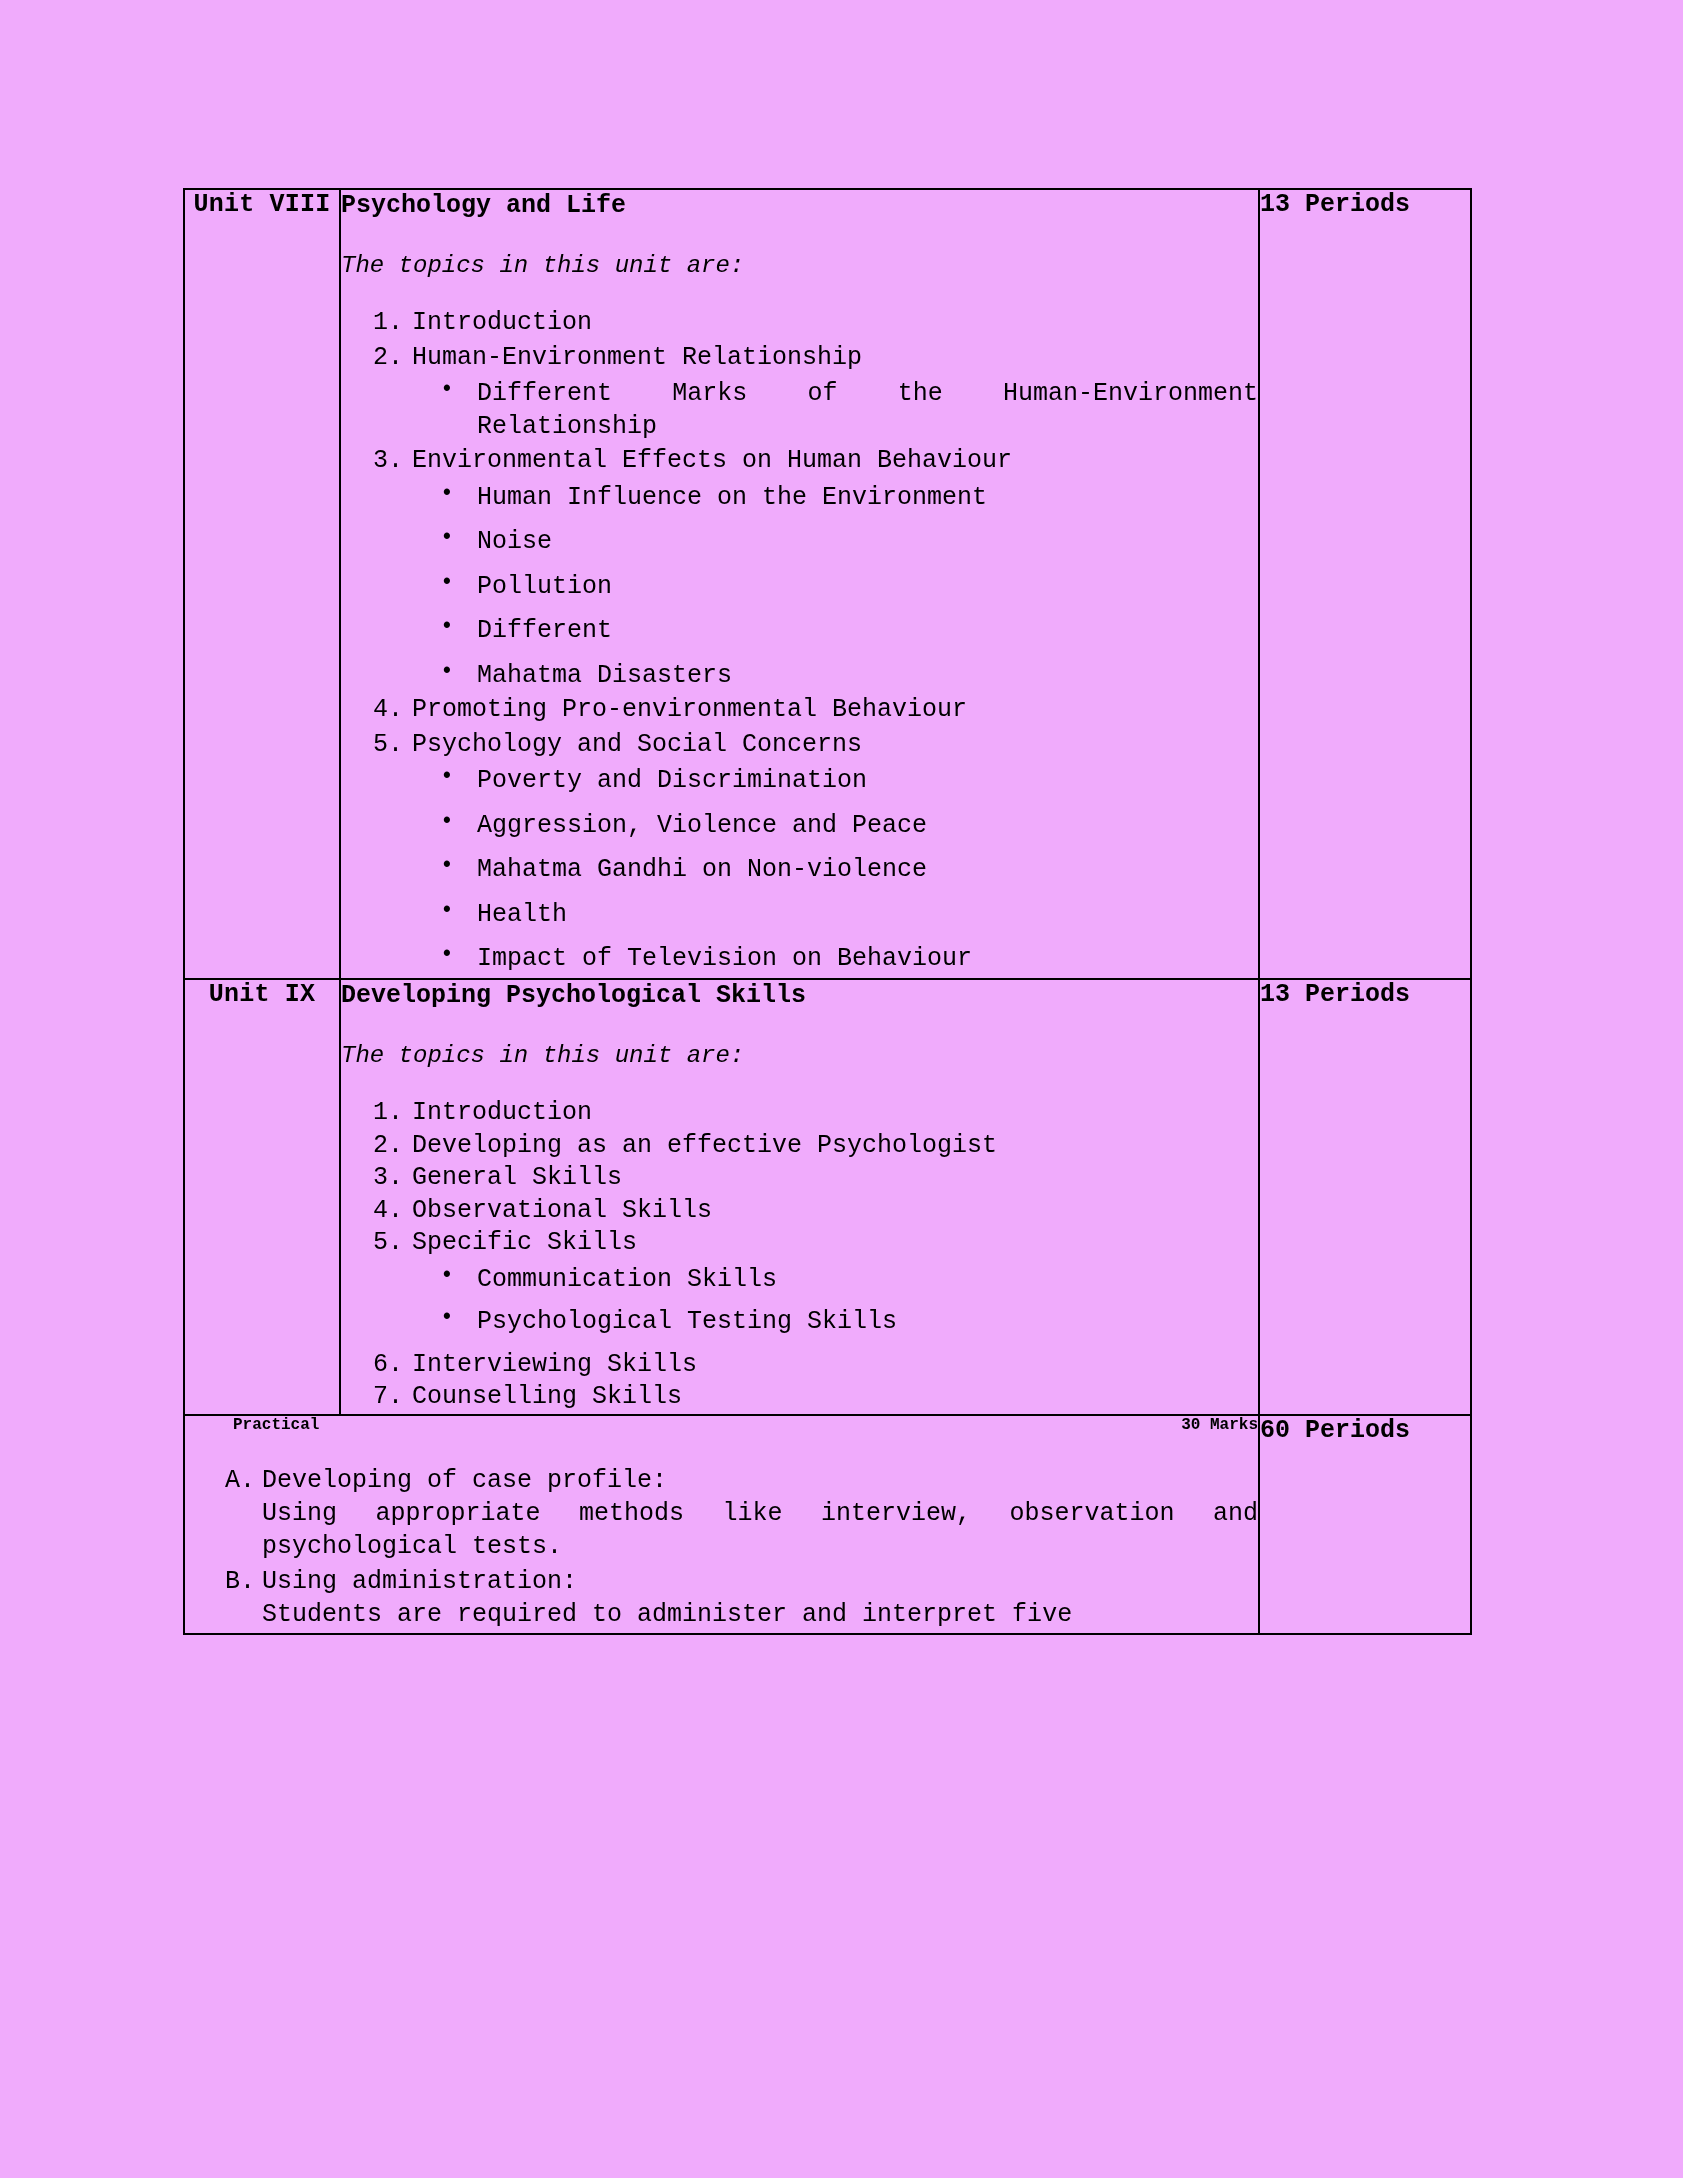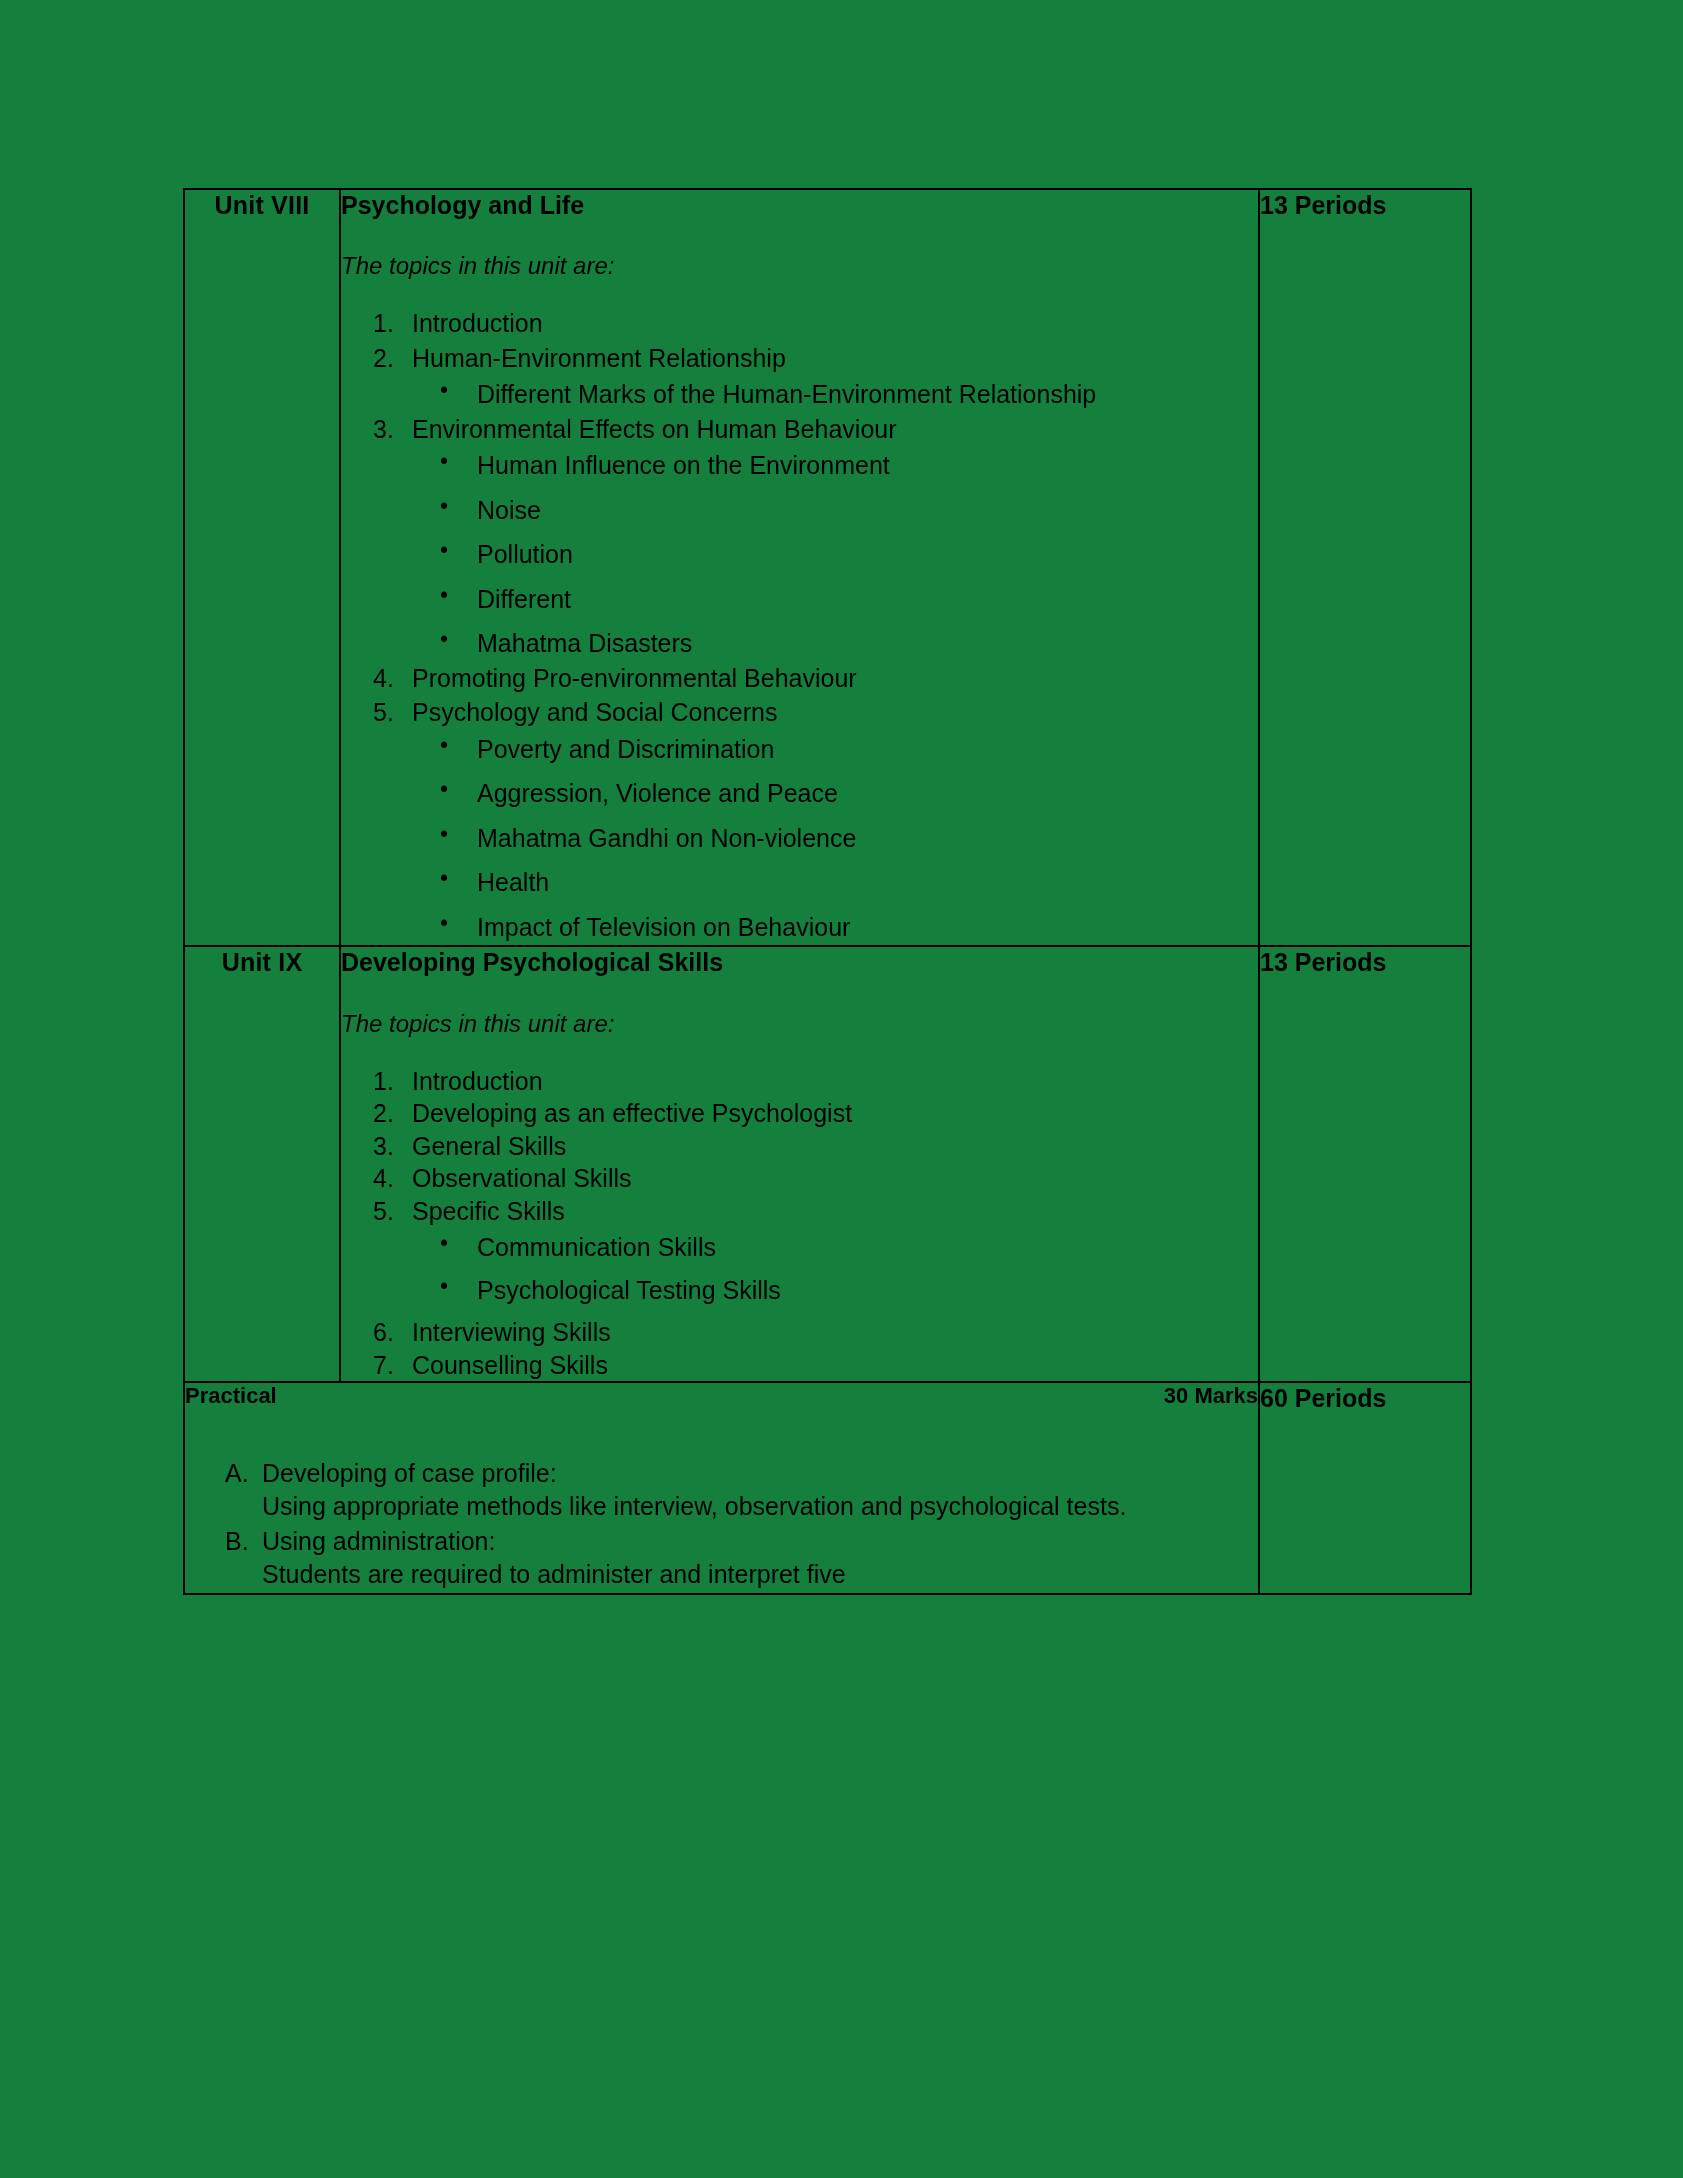--- a/index.html
+++ b/index.html
@@ -13,21 +13,22 @@
     font-family: "Liberation Sans", sans-serif;
     color: #000000;
     position: relative;
   }
 
   .page {
     position: absolute;
     left: 0; top: 0;
     width: 1683px;
     height: 2178px;
-    background: #15803d;
+    background: #f0abfc;
+    font-family: Liberation Mono, monospace;
   }
 
   .syllabus-table {
     position: absolute;
     left: 183px;
     top: 188px;
     width: 1287px;
     border-collapse: collapse;
     table-layout: fixed;
   }
@@ -138,23 +139,24 @@
   .unit9 ol.num-list > li { margin-bottom: 0px; }
 
   
   .practical-cell {
     padding: 18px 20px 16px 14px;
   }
   .practical-head {
     display: flex;
     justify-content: space-between;
     align-items: baseline;
-    font-size: 22px;
+    font-size: 16px;
     font-weight: bold;
-    margin-bottom: 48px;
+    margin-bottom: 30px;
+    padding-left: 48px;
   }
   ol.alpha-list {
     list-style: none;
     margin: 0;
     padding: 0;
   }
   ol.alpha-list > li {
     font-size: 25px;
     line-height: 1.32;
     position: relative;

